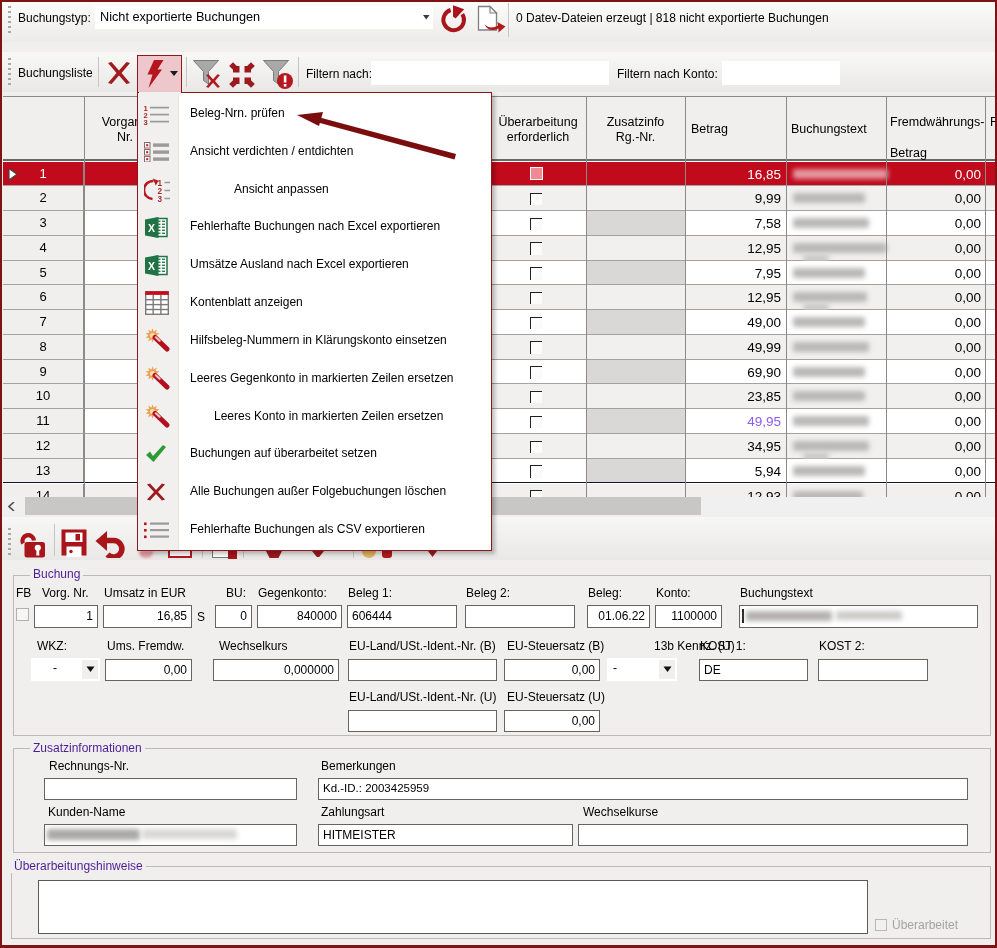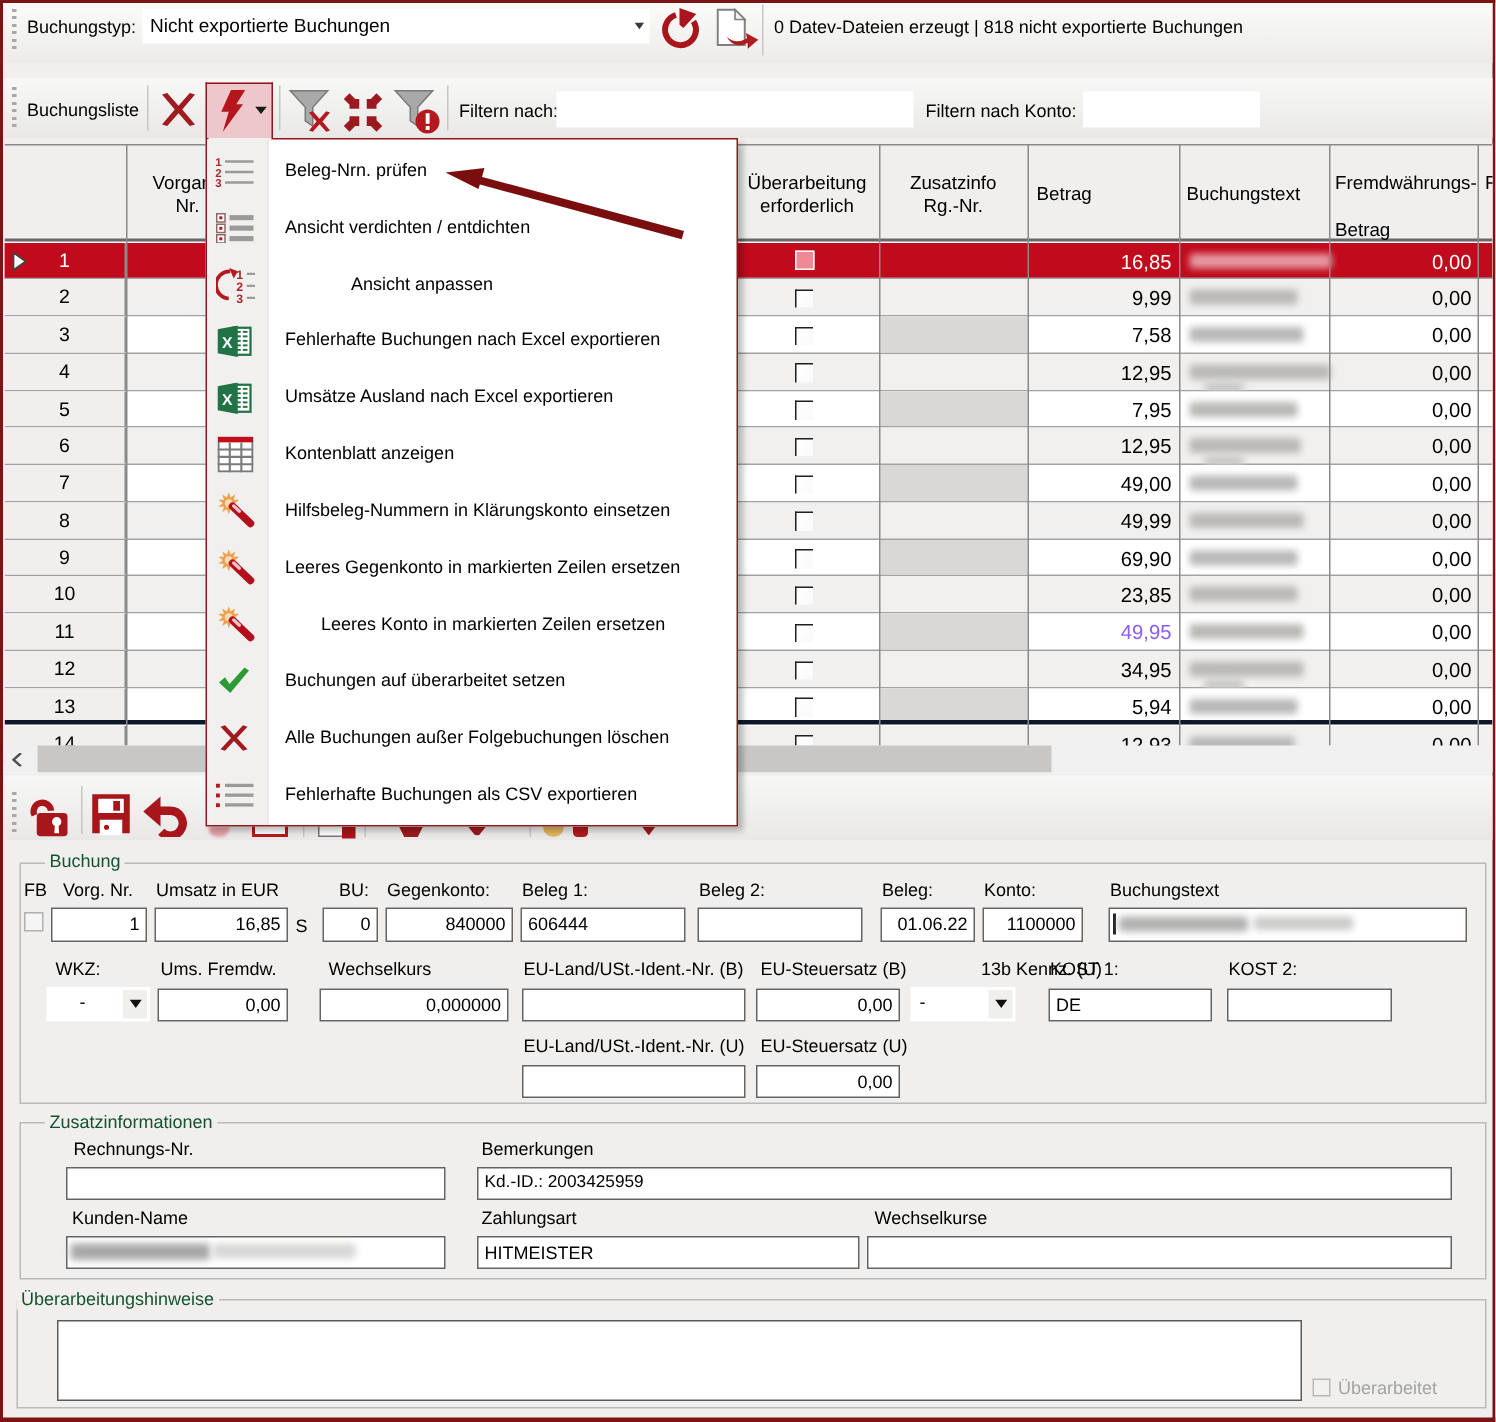--- a/index.html
+++ b/index.html
@@ -1,21 +1,21 @@
 <!DOCTYPE html>
 <html><head><meta charset="utf-8">
 <style>
 html,body{margin:0;padding:0;}
 body{width:997px;height:948px;overflow:hidden;font-family:"Liberation Sans",sans-serif;background:#f0efee;position:relative;}
 .ab{position:absolute;}
 .lbl{position:absolute;font-size:12px;color:#000;white-space:nowrap;}
 .inp{position:absolute;background:#fff;border:1px solid #646464;box-sizing:border-box;font-size:12px;color:#000;white-space:nowrap;overflow:hidden;}
 .inp span{position:absolute;top:3px;}
 .fs{position:absolute;border:1px solid #bcb9b6;box-sizing:border-box;}
-.leg{position:absolute;background:#f0efee;padding:0 3px;font-size:12px;color:#14532d;white-space:nowrap;}
+.leg{position:absolute;background:#f0efee;padding:0 3px;font-size:12px;color:#4c1d95;white-space:nowrap;}
 .sep{position:absolute;width:1px;background:#c7c6c5;}
 .grip{position:absolute;width:3px;background-image:repeating-linear-gradient(#a9a8a7 0 2px,transparent 2px 5px);}
 .hdrtxt{position:absolute;font-size:12.5px;color:#000;text-align:center;line-height:14.5px;}
 .rn{position:absolute;left:0;top:0;width:81px;height:100%;background:#f0efee;text-align:center;font-size:13px;border-right:1px solid #8a8a8a;box-sizing:border-box;}
 .cbx{position:absolute;width:11px;height:11.5px;border-top:1.4px solid #1f1f1f;border-left:1.4px solid #1f1f1f;background:linear-gradient(135deg,#fff 0%,#f9f9f9 100%);}
 .num{position:absolute;font-size:13.5px;text-align:right;}
 .blur{position:absolute;filter:blur(2.6px);border-radius:2px;}
 .mitem{position:absolute;left:52px;font-size:12px;color:#000;white-space:nowrap;}
 </style></head><body>
 
@@ -182,21 +182,21 @@
 <div class="num" style="left:883px;top:5px;width:95px;color:#000;">0,00</div>
 </div>
 <div class="ab" style="left:0;top:338.0px;width:992px;height:24.77px;background:#f1f0ef;border-bottom:1px solid #a2a2a2;box-sizing:border-box;">
 <div class="rn" style="background:#f0efee;color:#000;padding-top:4px;box-sizing:border-box;">12</div>
 <div class="cbx" style="left:527px;top:6.5px;"></div>
 <div class="num" style="left:682px;top:5px;width:96px;color:#000;">34,95</div>
 <div class="blur" style="left:790px;top:7px;width:76px;height:10px;background:#b9b8b7;"></div>
 <div class="blur" style="left:800px;top:19px;width:26px;height:7px;background:#c6c5c4;"></div>
 <div class="num" style="left:883px;top:5px;width:95px;color:#000;">0,00</div>
 </div>
-<div class="ab" style="left:0;top:362.7px;width:992px;height:24.77px;background:#ffffff;border-bottom:3px solid #0f172a;box-sizing:border-box;">
+<div class="ab" style="left:0;top:362.7px;width:992px;height:24.77px;background:#ffffff;border-bottom:1px solid #0f172a;box-sizing:border-box;">
 <div class="rn" style="background:#f0efee;color:#000;padding-top:4px;box-sizing:border-box;">13</div>
 <div class="cbx" style="left:527px;top:6.5px;"></div>
 <div class="ab" style="left:584px;top:0;width:98px;height:100%;background:#d9d8d7;"></div>
 <div class="num" style="left:682px;top:5px;width:96px;color:#000;">5,94</div>
 <div class="blur" style="left:790px;top:7px;width:72px;height:10px;background:#b9b8b7;"></div>
 <div class="num" style="left:883px;top:5px;width:95px;color:#000;">0,00</div>
 </div>
 <div class="ab" style="left:0;top:387.5px;width:992px;height:24.77px;background:#f1f0ef;border-bottom:1px solid #a2a2a2;box-sizing:border-box;">
 <div class="rn" style="background:#f0efee;color:#000;padding-top:4px;box-sizing:border-box;">14</div>
 <div class="cbx" style="left:527px;top:6.5px;"></div>

